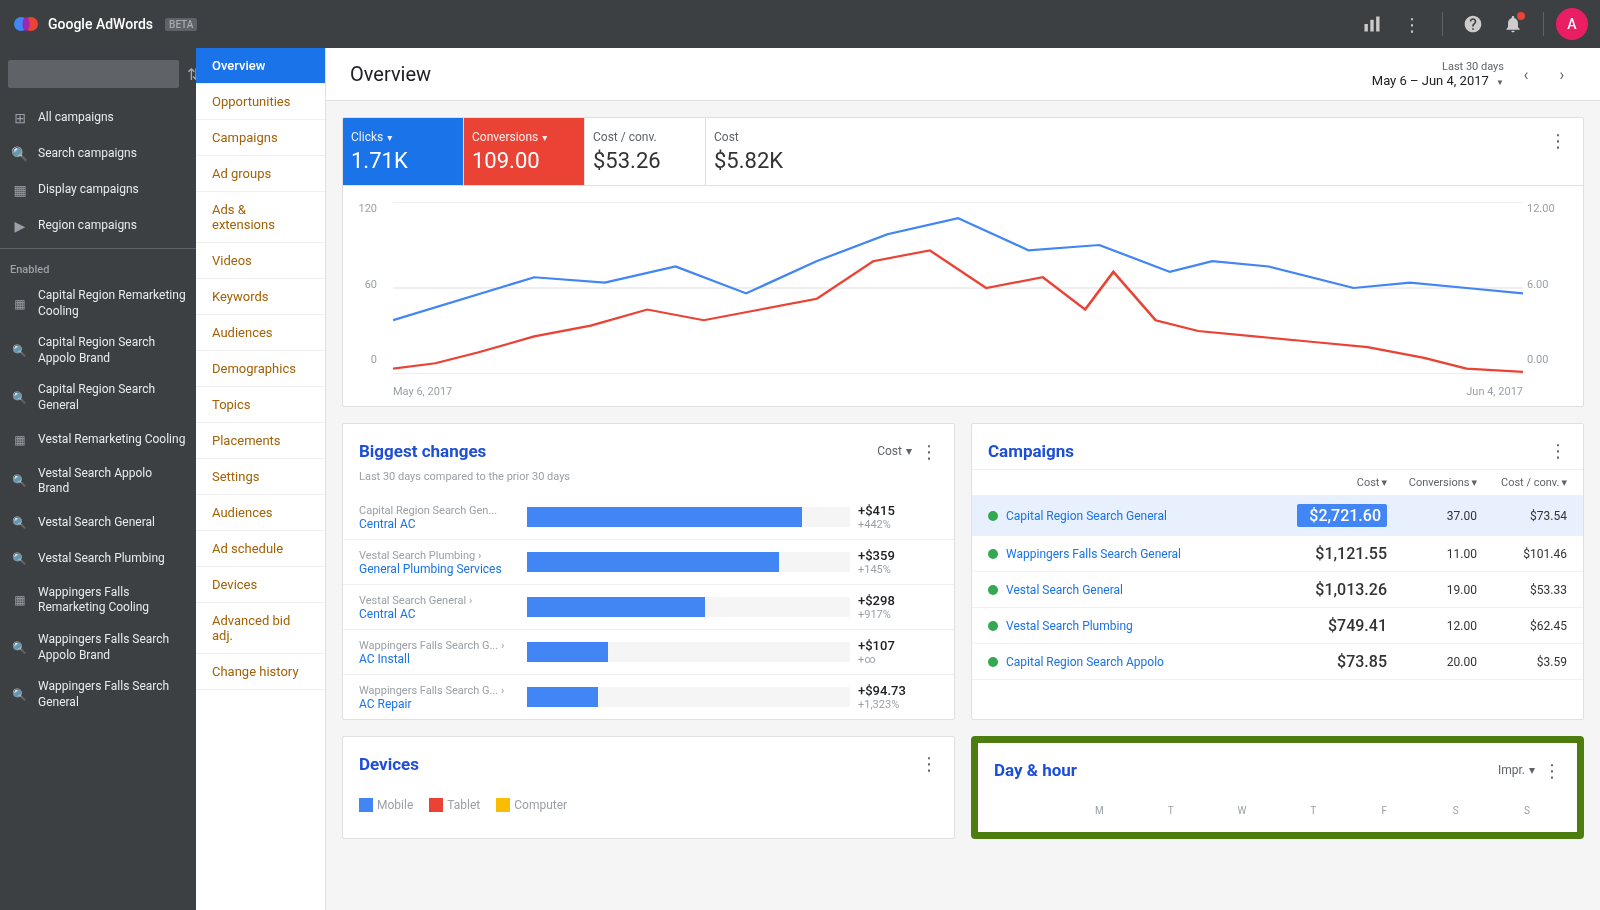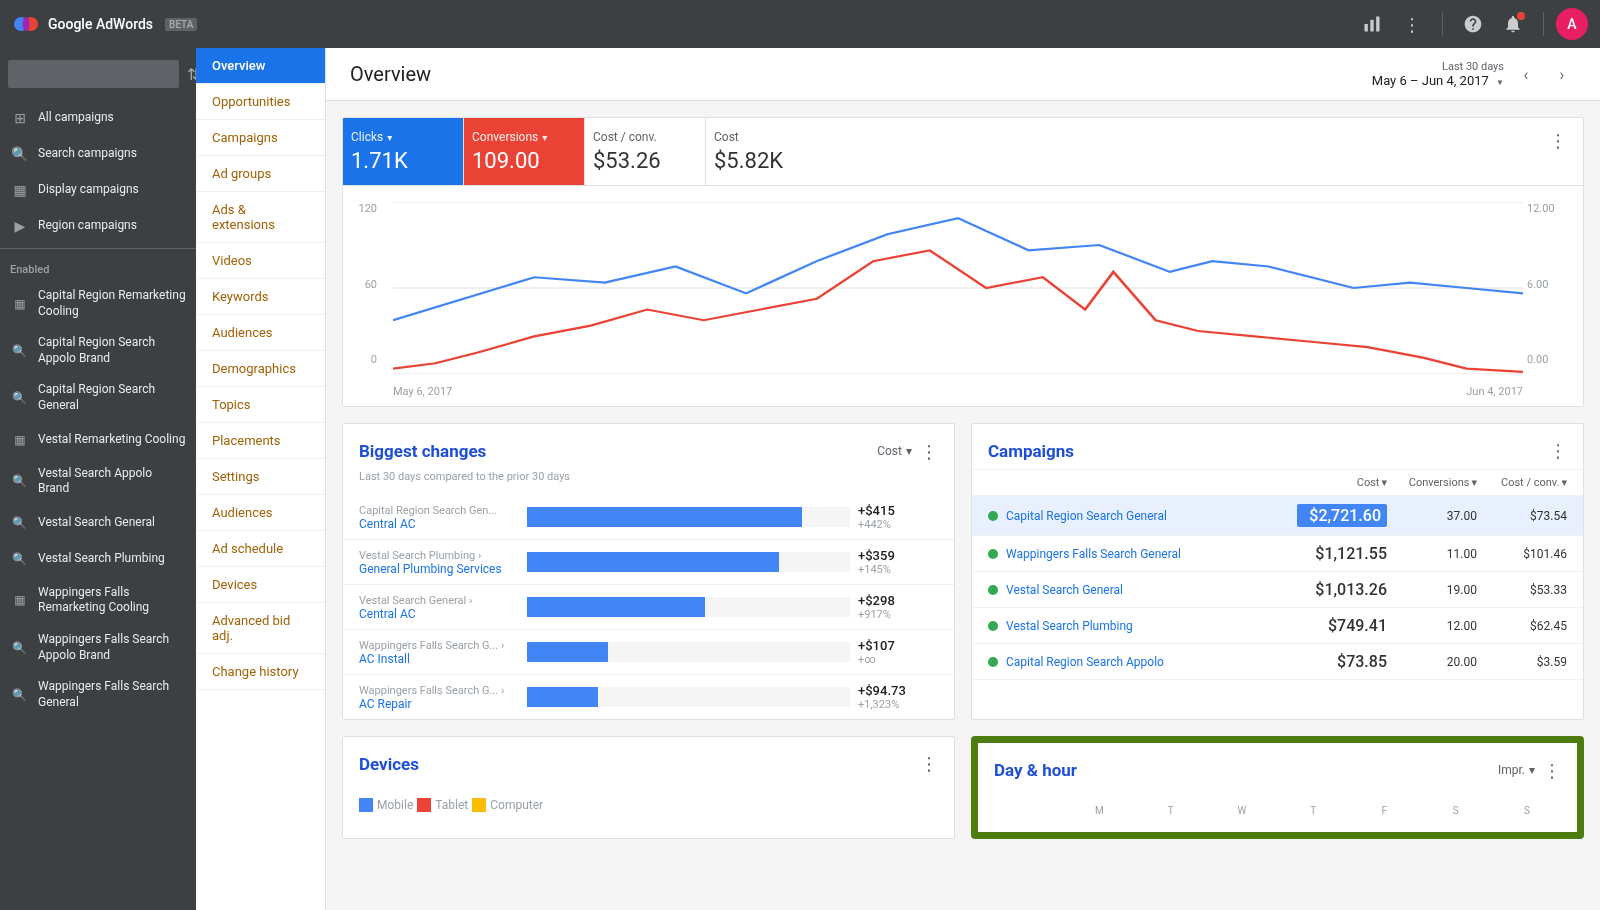--- a/index.html
+++ b/index.html
@@ -900,21 +900,21 @@
           </div>
         </div>
 
         <div class="bottom-panels">
 
           <div class="devices-panel">
             <div class="panel-header">
               <span class="panel-title">Devices</span>
               <div class="panel-more">⋮</div>
             </div>
-            <div style="padding: 16px; color: #9aa0a6; font-size: 12px; display: flex; gap: 4px; align-items: center;">
+            <div style="padding: 16px; color: #9aa0a6; font-size: 12px; display: flex; gap: 16px; align-items: center;">
               <span style="display:flex;align-items:center;gap:4px;">
                 <span style="width:14px;height:14px;background:#4285f4;display:inline-block;"></span>
                 <span>Mobile</span>
               </span>
               <span style="display:flex;align-items:center;gap:4px;">
                 <span style="width:14px;height:14px;background:#ea4335;display:inline-block;"></span>
                 <span>Tablet</span>
               </span>
               <span style="display:flex;align-items:center;gap:4px;">
                 <span style="width:14px;height:14px;background:#fbbc04;display:inline-block;"></span>

